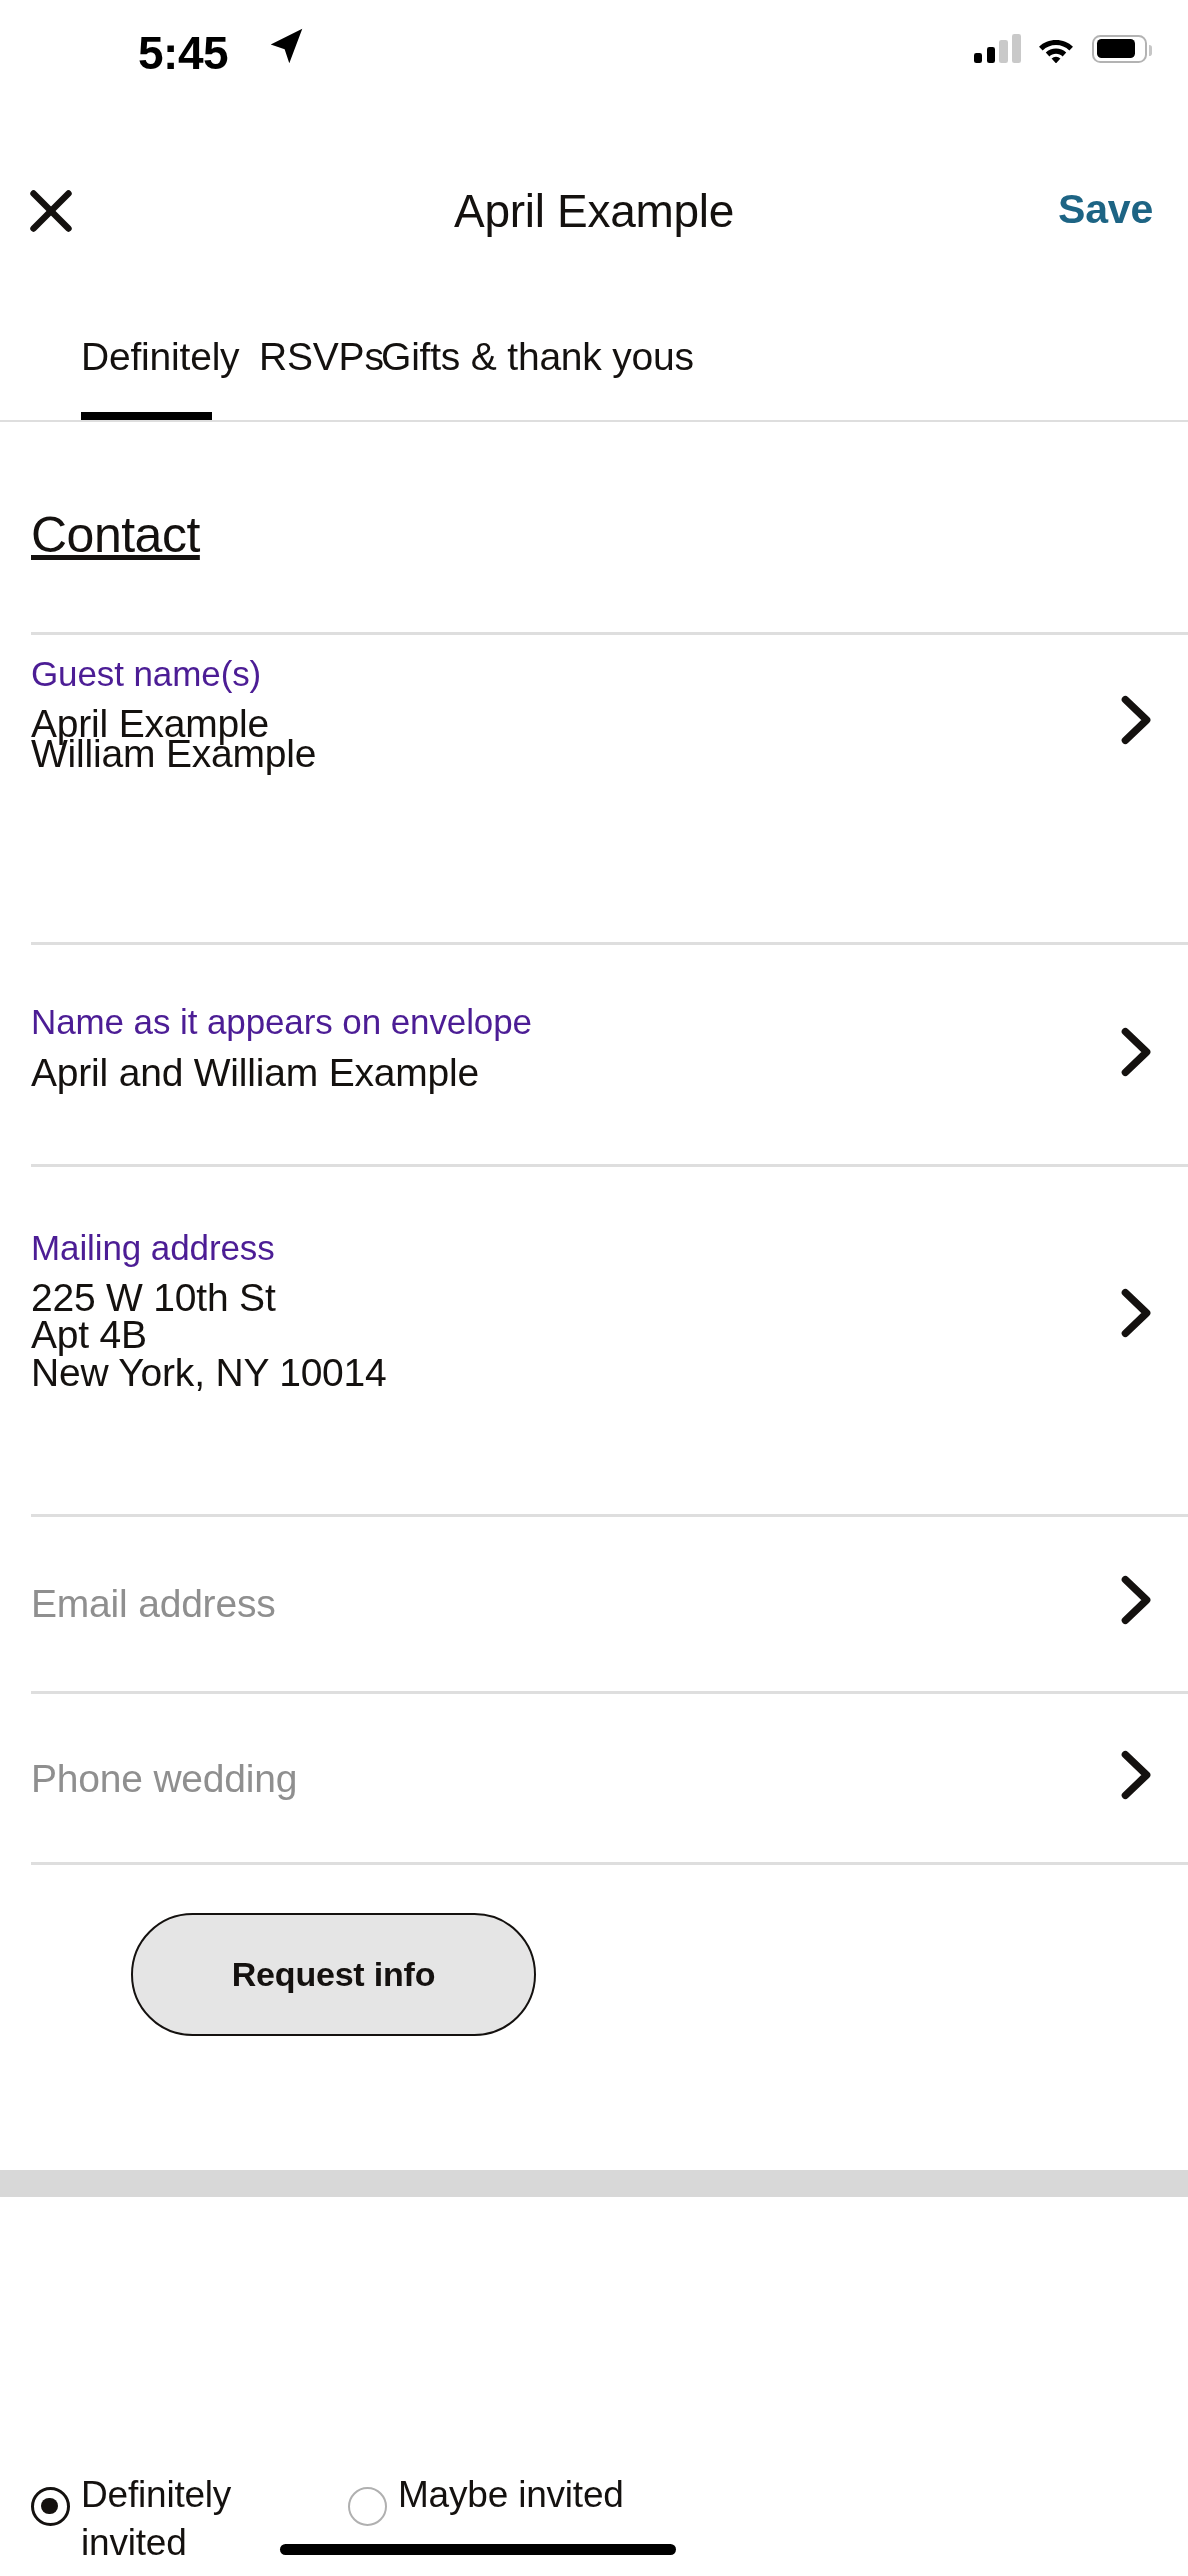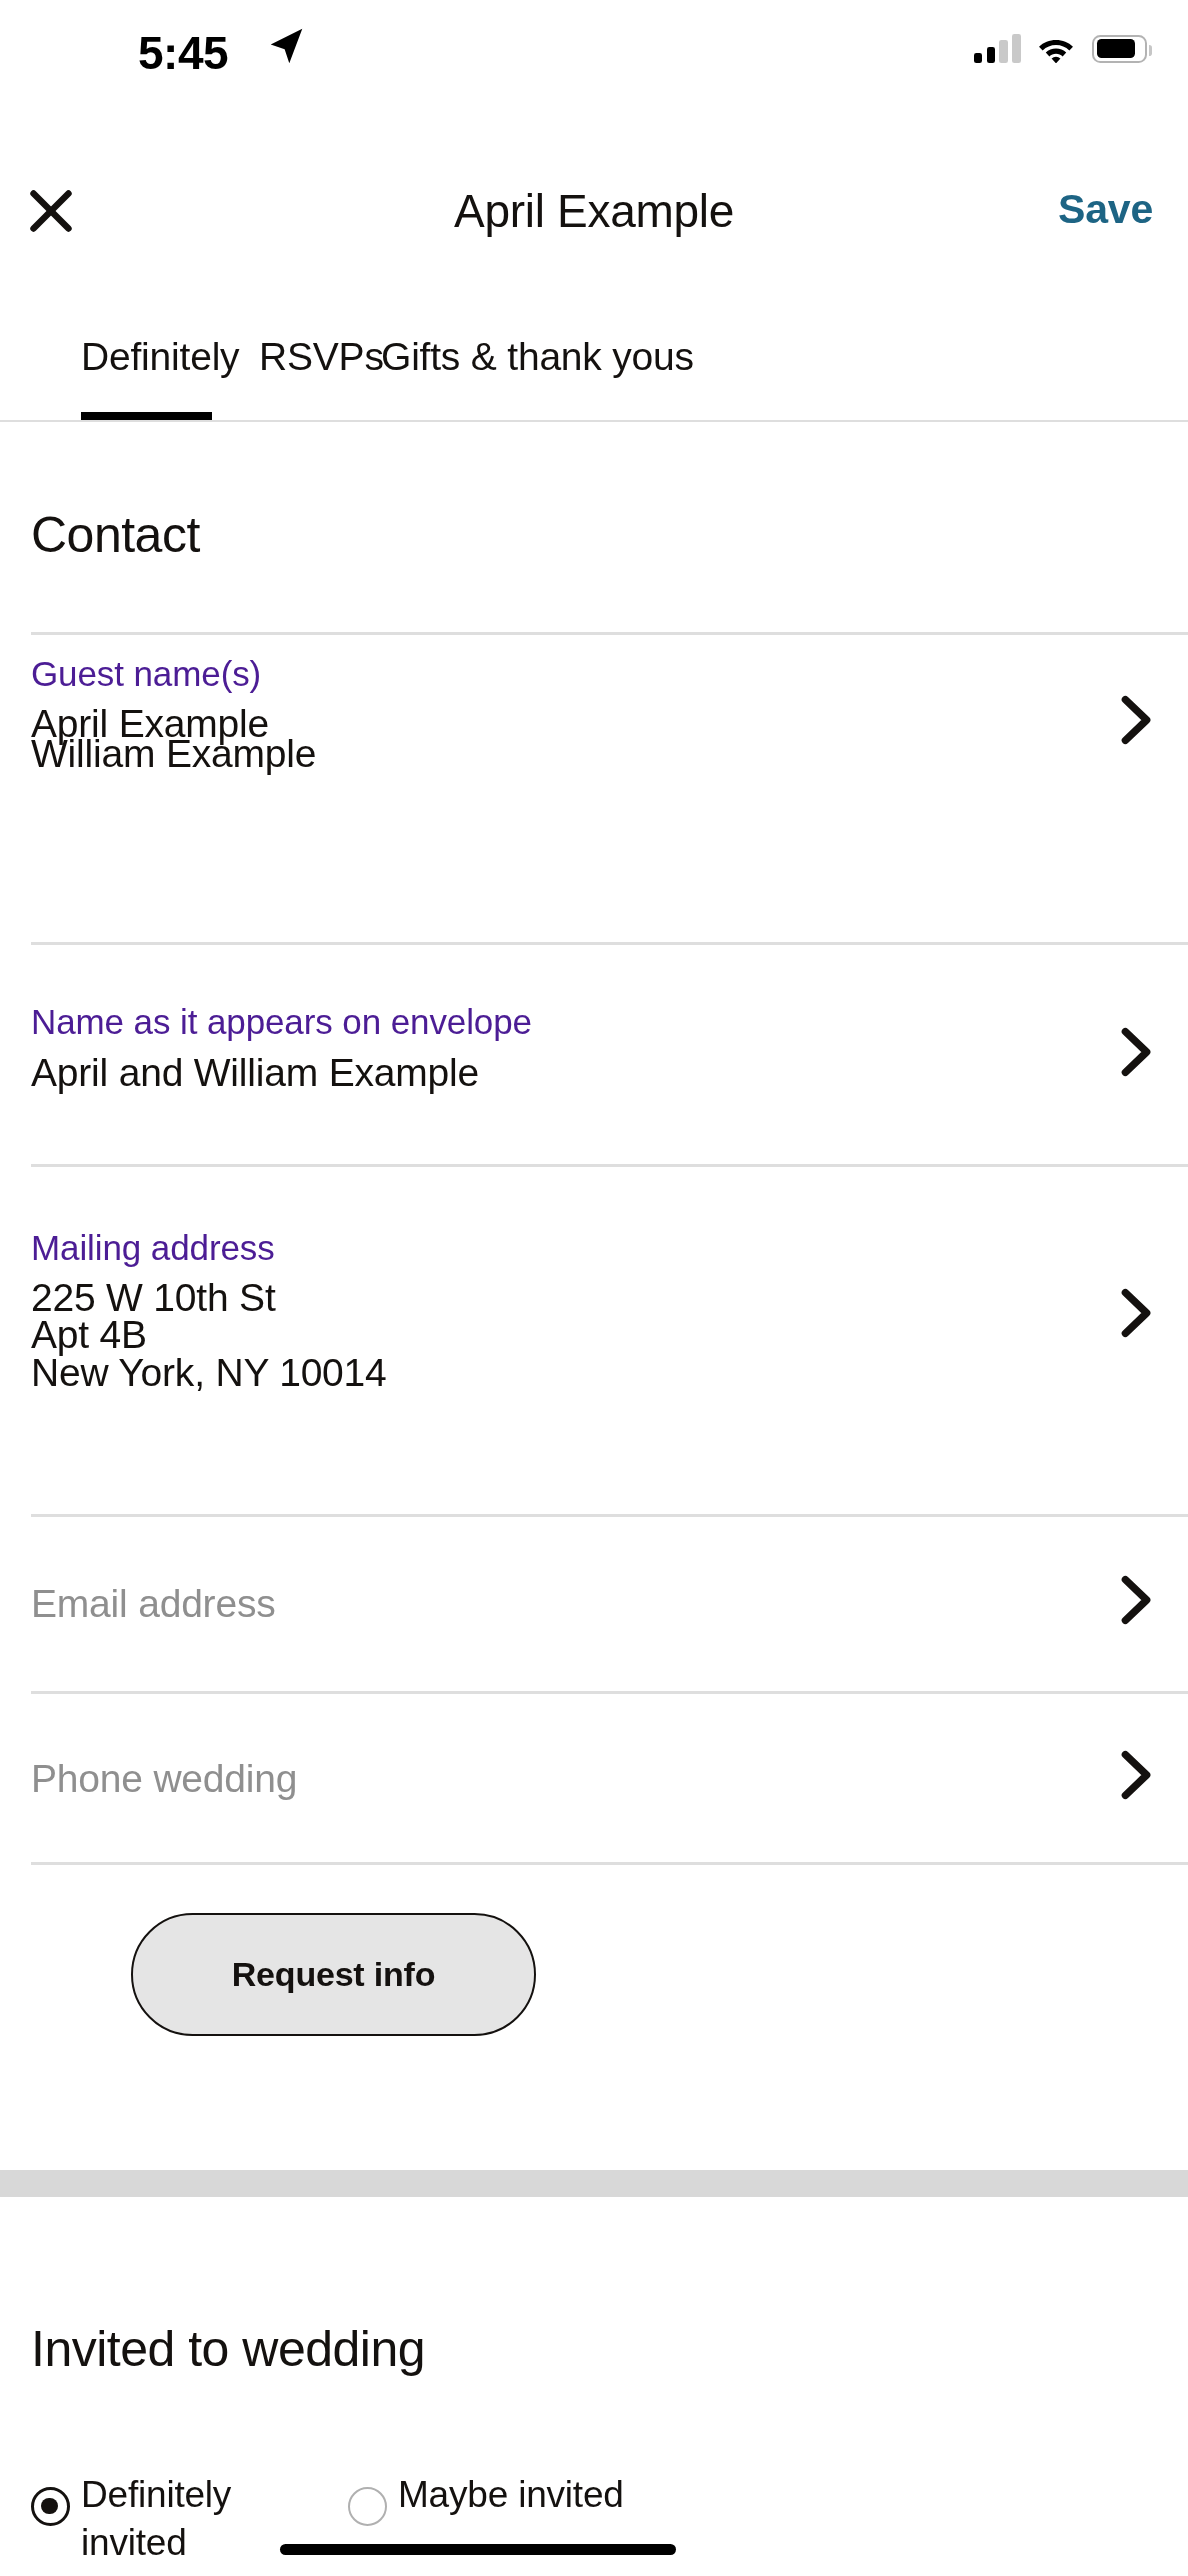--- a/index.html
+++ b/index.html
@@ -82,21 +82,21 @@
   .tab.t1 { left:259px; }
   .tab.t2 { left:381px; }
   .tab-underline {
     position:absolute; bottom:0; left:81px; width:131px; height:8.3px;
     background:#000;
   }
 
   
   .section-title {
     position:absolute; left:31px; font-size:50px; color:#14110f;
-    font-weight:400; letter-spacing:-0.5px;
+    font-weight:400; letter-spacing:-0.5px;text-decoration:underline;
   }
   #contact-title { top:506px; }
 
   .divider {
     position:absolute; left:31px; width:1157px; height:2.8px; background:#dedede;
   }
 
   .field-row {
     position:absolute; left:0; width:1188px; cursor:pointer;
   }
@@ -259,21 +259,20 @@
       <polyline points="8,5 31,27 8,49" fill="none" stroke="#14110f" stroke-width="8" stroke-linecap="round" stroke-linejoin="round"></polyline>
     </svg>
   </div>
 
   <div class="divider" style="top:1862px;"></div>
 
   <div class="request-btn">Request info</div>
 
   <div class="gray-band"></div>
 
-  <div class="section-title" id="invited-title">Invited to wedding</div>
 
   <div class="radio-group">
     <div class="radio-item r0">
       <div class="radio-circle selected"></div>
       <div class="radio-label">Definitely invited</div>
     </div>
     <div class="radio-item r1">
       <div class="radio-circle unselected"></div>
       <div class="radio-label">Maybe invited</div>
     </div>

